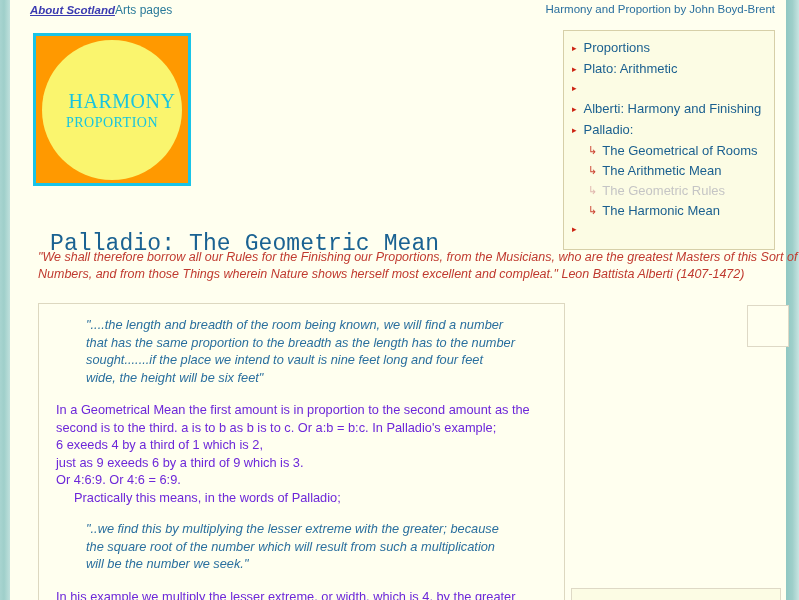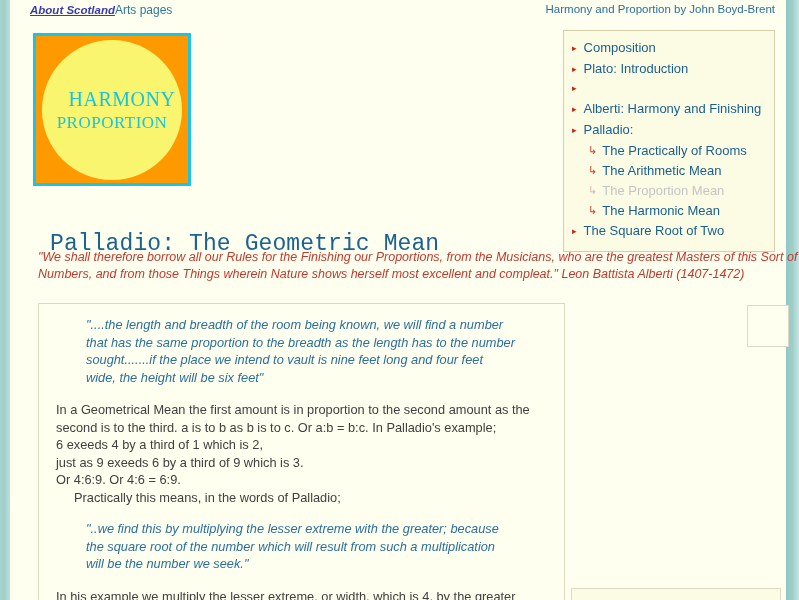--- a/index.html
+++ b/index.html
@@ -101,21 +101,21 @@
     right: 0;
     top: 50%;
     transform: translateY(-50%);
     text-align: center;
     color: #17c4e0;
     font-family: "Liberation Serif", serif;
     line-height: 1.25;
   }
   .logo-l1 { font-size: 20px; letter-spacing: 0.5px; padding-left: 20px; }
   .logo-l2 { font-size: 16px; }
-  .logo-l3 { font-size: 17px; letter-spacing: 0.5px; }
+  .logo-l3 { font-size: 14px; letter-spacing: 0.5px; }
 
   
   .navbox {
     position: absolute;
     left: 551px;
     top: 30px;
     width: 212px;
     background: #fcfce4;
     border: 1px solid #d6cfa8;
     padding: 7px 8px 9px 8px;
@@ -195,21 +195,21 @@
     font-style: italic;
     font-size: 12.8px;
     line-height: 17.5px;
     margin: 2px 0 0 33px;
     width: 430px;
   }
   .quote2 {
     margin-top: 14px;
   }
   .body-para {
-    color: #404040;
+    color: #6d28d9;
     font-size: 12.8px;
     line-height: 17.5px;
     margin: 15px 0 0 3px;
     width: 480px;
   }
   .body-para .indent { display: inline-block; width: 18px; }
 
   
   .img-placeholder {
     position: absolute;
@@ -251,56 +251,55 @@
     <div class="logo-circle"></div>
     <div class="logo-text">
       <div class="logo-l1">HARMONY</div>
       <div class="logo-l3">PROPORTION</div>
     </div>
   </div>
 
   <div class="navbox" id="navbox">
       <div class="nav-item">
         <span class="nav-bullet">▸</span>
-        <span>Composition</span>
-      </div>
-      <div class="nav-item">
-        <span class="nav-bullet">▸</span>
-        <span>Plato: Introduction</span>
+        <span>Proportions</span>
+      </div>
+      <div class="nav-item">
+        <span class="nav-bullet">▸</span>
+        <span>Plato: Arithmetic</span>
       </div>
       <div class="nav-item">
         <span class="nav-bullet">▸</span>
       </div>
       <div class="nav-item">
         <span class="nav-bullet">▸</span>
         <span>Alberti: Harmony and Finishing</span>
       </div>
       <div class="nav-item">
         <span class="nav-bullet">▸</span>
         <span>Palladio:</span>
       </div>
       <div class="nav-item sub">
         <span class="nav-bullet">↳</span>
-        <span>The Practically of Rooms</span>
+        <span>The Geometrical of Rooms</span>
       </div>
       <div class="nav-item sub">
         <span class="nav-bullet">↳</span>
         <span>The Arithmetic Mean</span>
       </div>
       <div class="nav-item sub current">
         <span class="nav-bullet">↳</span>
-        <span>The Proportion Mean</span>
+        <span>The Geometric Rules</span>
       </div>
       <div class="nav-item sub">
         <span class="nav-bullet">↳</span>
         <span>The Harmonic Mean</span>
       </div>
       <div class="nav-item">
         <span class="nav-bullet">▸</span>
-        <span>The Square Root of Two</span>
       </div>
     </div>
 
   <h1 class="page-title">Palladio: The Geometric Mean</h1>
   <div class="epigraph">"We shall therefore borrow all our Rules for the Finishing our Proportions, from the Musicians, who are the greatest Masters of this Sort of Numbers, and from those Things wherein Nature shows herself most excellent and compleat." Leon Battista Alberti (1407-1472)</div>
 
   <div class="contentbox">
     <div class="quote">"....the length and breadth of the room being known, we will find a number that has the same proportion to the breadth as the length has to the number sought.......if the place we intend to vault is nine feet long and four feet wide, the height will be six feet"</div>
     <div class="body-para">
       <span>In a Geometrical Mean the first amount is in proportion to the second amount as the second is to the third. a is to b as b is to c. Or a:b = b:c. In Palladio's example;</span><br>

